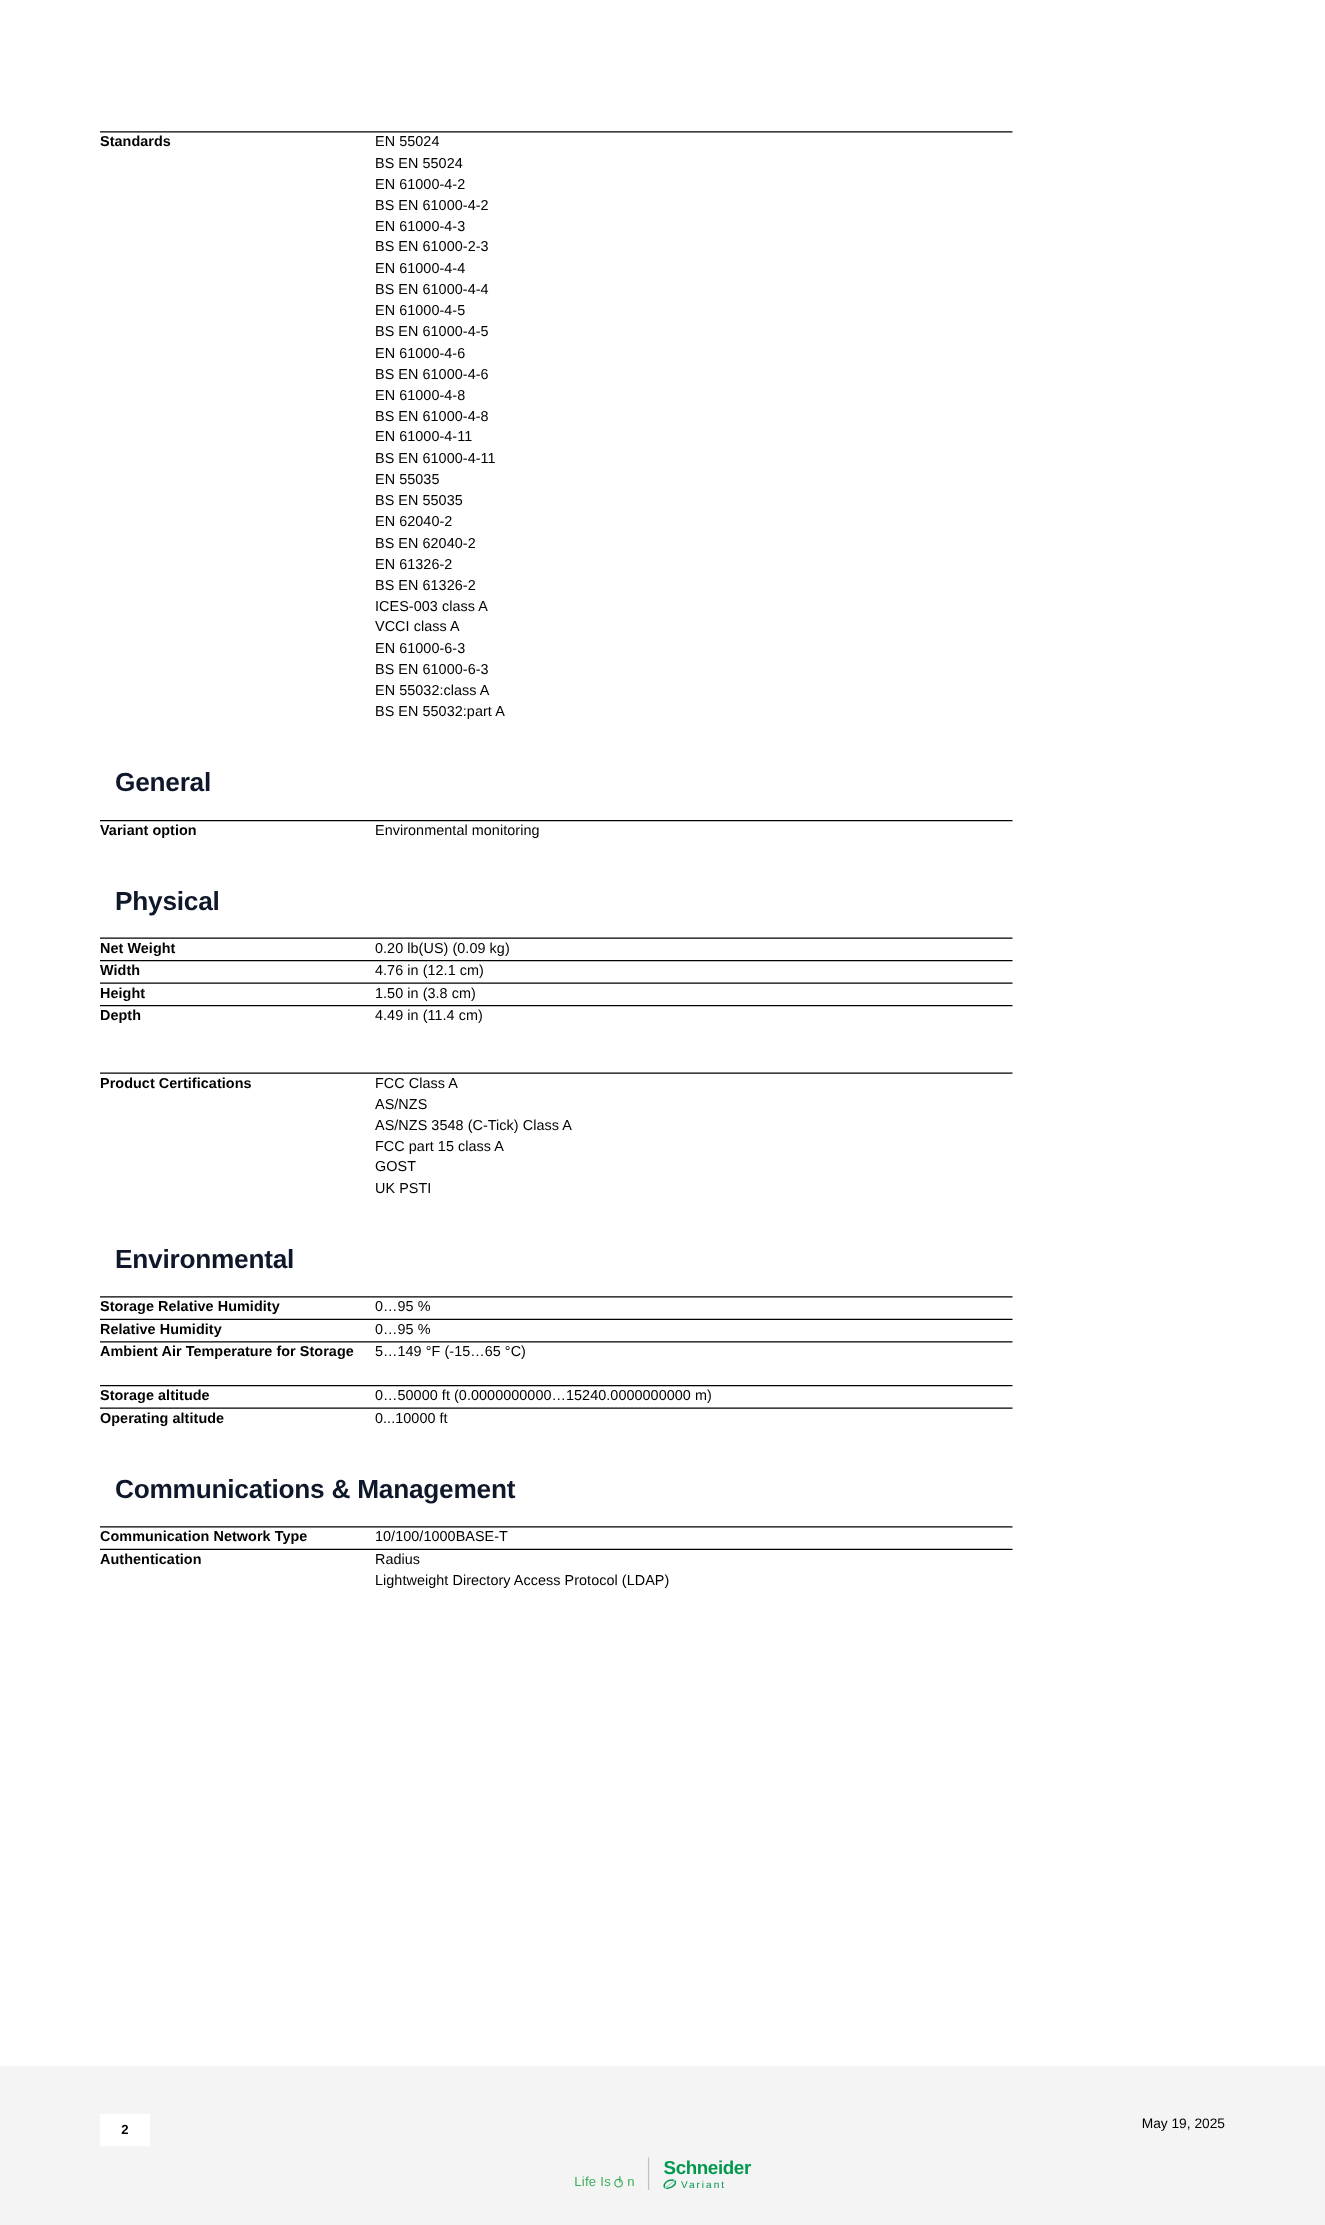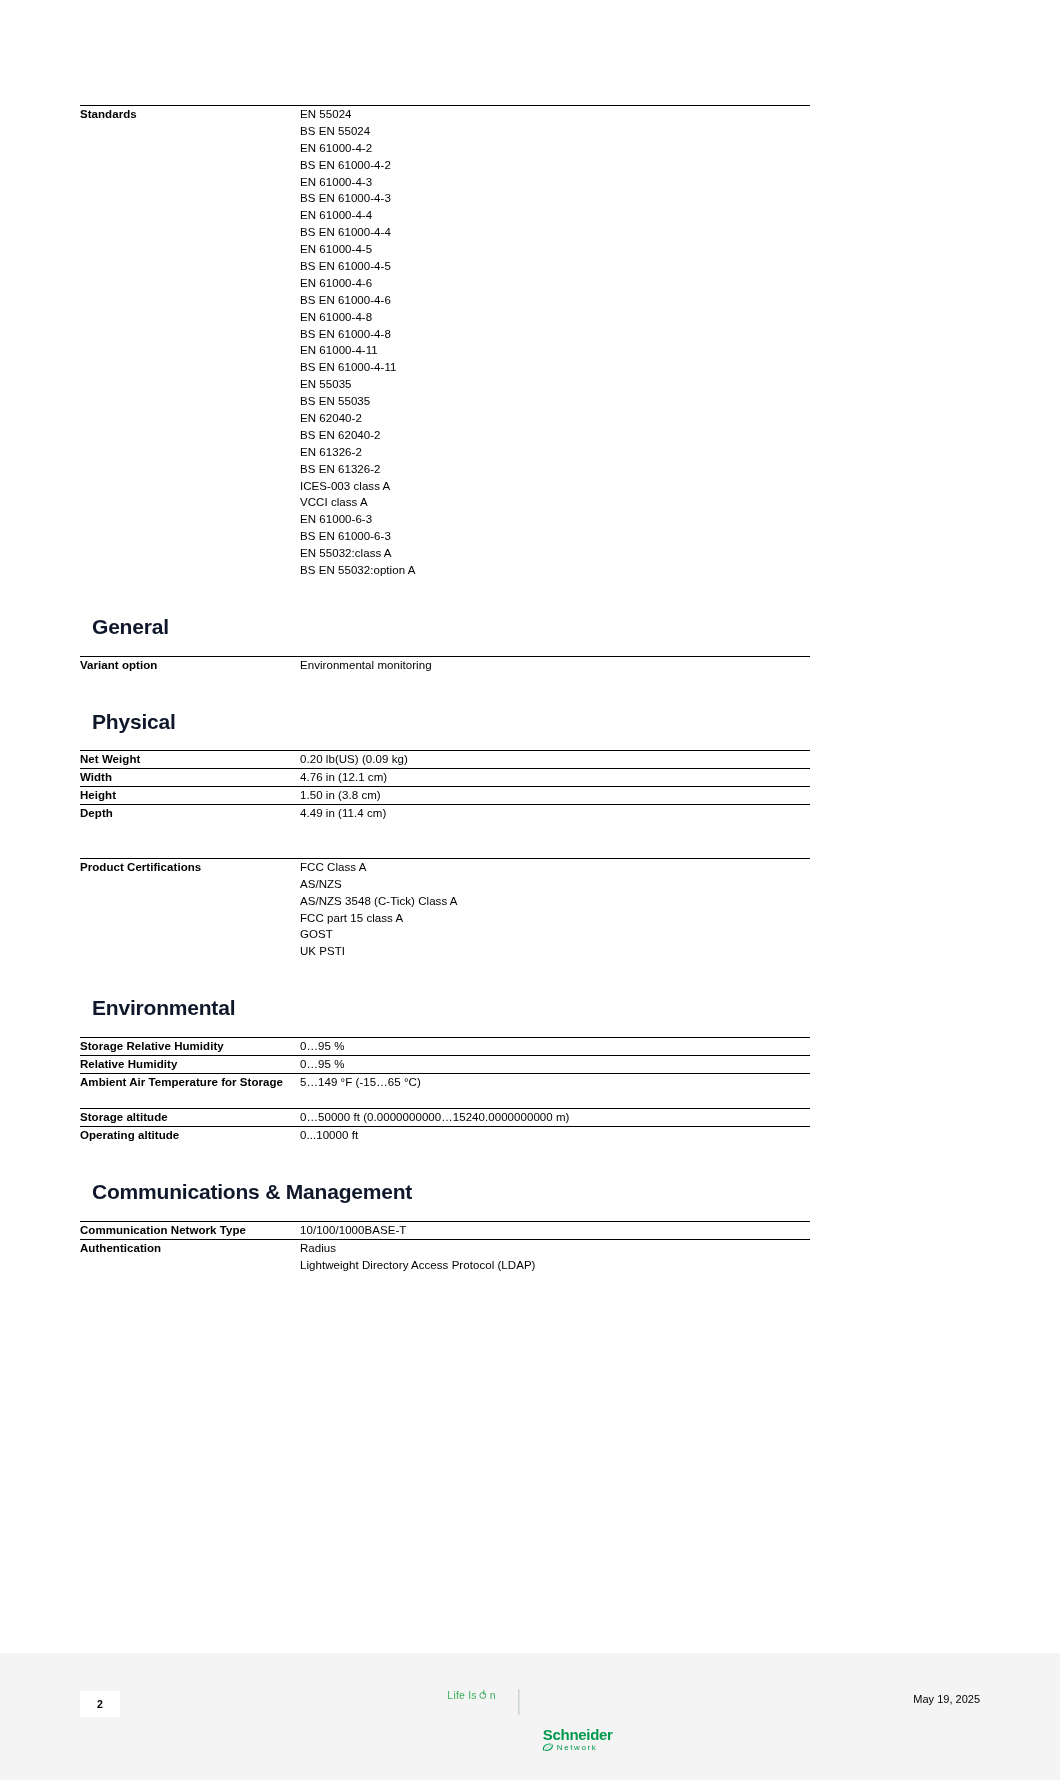--- a/index.html
+++ b/index.html
@@ -110,22 +110,22 @@
     font-size: 11px;
     font-weight: normal;
     color: #000;
   }
   .logo-wrap {
     position: absolute;
     left: 50%;
     top: 36px;
     transform: translateX(-50%);
     display: flex;
-    align-items: flex-start;
-    gap: 20px;
+    align-items: flex-end;
+    gap: 8px;
   }
   .life-is-on {
     font-size: 10.5px;
     color: #3dae5b;
     letter-spacing: 0.2px;
     display: flex;
     align-items: center;
     gap: 3px;
     white-space: nowrap;
   }
@@ -197,21 +197,21 @@
       <table class="spec">
         <tbody>
             <tr class="row">
           <td class="label">Standards</td>
           <td class="value">
             <span class="line">EN 55024</span>
             <span class="line">BS EN 55024</span>
             <span class="line">EN 61000-4-2</span>
             <span class="line">BS EN 61000-4-2</span>
             <span class="line">EN 61000-4-3</span>
-            <span class="line">BS EN 61000-4-3</span>
+            <span class="line">BS EN 61000-2-3</span>
             <span class="line">EN 61000-4-4</span>
             <span class="line">BS EN 61000-4-4</span>
             <span class="line">EN 61000-4-5</span>
             <span class="line">BS EN 61000-4-5</span>
             <span class="line">EN 61000-4-6</span>
             <span class="line">BS EN 61000-4-6</span>
             <span class="line">EN 61000-4-8</span>
             <span class="line">BS EN 61000-4-8</span>
             <span class="line">EN 61000-4-11</span>
             <span class="line">BS EN 61000-4-11</span>
@@ -219,21 +219,21 @@
             <span class="line">BS EN 55035</span>
             <span class="line">EN 62040-2</span>
             <span class="line">BS EN 62040-2</span>
             <span class="line">EN 61326-2</span>
             <span class="line">BS EN 61326-2</span>
             <span class="line">ICES-003 class A</span>
             <span class="line">VCCI class A</span>
             <span class="line">EN 61000-6-3</span>
             <span class="line">BS EN 61000-6-3</span>
             <span class="line">EN 55032:class A</span>
-            <span class="line">BS EN 55032:option A</span>
+            <span class="line">BS EN 55032:part A</span>
           </td>
         </tr>
       </tbody>
         </table>
     </div>
 
     <div class="section-block">
       <h2 class="section-title">General</h2>
       <table class="spec">
         <tbody>
@@ -370,21 +370,21 @@
           </div>
         <div class="logo-divider"></div>
         <div class="schneider">
           <span class="schneider-name">Schneider</span>
           <span class="schneider-sub">
             <svg class="schneider-mark" viewBox="0 0 22 18">
               <path d="M2 12 C2 6, 8 2, 14 2 C18 2, 20 4, 20 6 C20 11, 13 15, 7 15 C4 15, 2 14, 2 12 Z" fill="none" stroke="#00994d" stroke-width="2.4"></path>
               <line x1="3" y1="15.5" x2="19" y2="2.5" stroke="#ffffff" stroke-width="2.2"></line>
               <line x1="3" y1="15.5" x2="19" y2="2.5" stroke="#00994d" stroke-width="0.9"></line>
             </svg>
-            <span>Network</span>
+            <span>Variant</span>
           </span>
         </div>
       </div>
 
       <div class="footer-date">May 19, 2025</div>
     </div>
   </div>
 
 </div>
 

